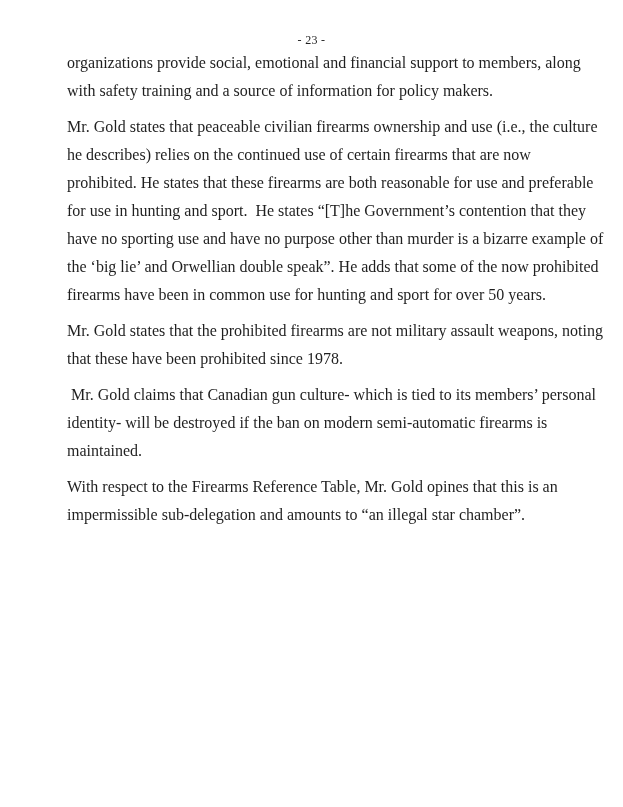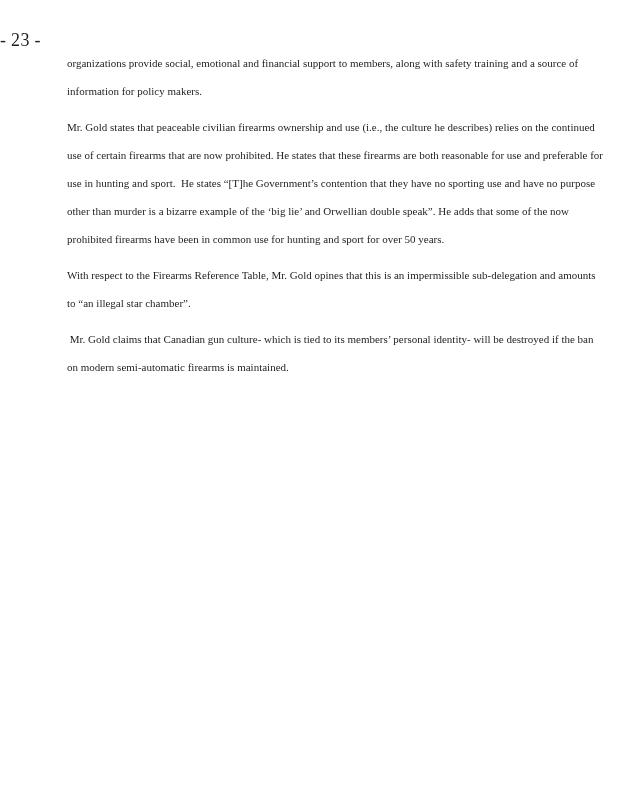--- a/index.html
+++ b/index.html
@@ -14,44 +14,45 @@
     background: #ffffff;
     color: #1f1f1f;
     font-family: "Liberation Serif", "DejaVu Serif", serif;
     overflow: hidden;
   }
   .page-number {
     position: absolute;
     top: 33px;
     left: 0;
     right: 0;
-    text-align: left;
-    font-size: 18px;
+    text-align: center;
+    font-size: 12px;
     line-height: 14px;
     letter-spacing: 0.3px;
   }
   .content {
     position: absolute;
     top: 49px;
     left: 67px;
     width: 537px;
-    font-size: 11px;
+    font-size: 16px;
     line-height: 28px;
   }
   .content p {
     margin: 0 0 8px 0;
     white-space: pre-wrap; 
     text-align: left;
   }
 </style>
 </head>
 <body>
 
 <div class="page">
   <div class="page-number">- 23 -</div>
 
   <div class="content">
     <p>organizations provide social, emotional and financial support to members, along with safety training and a source of information for policy makers.</p>
     <p>Mr. Gold states that peaceable civilian firearms ownership and use (i.e., the culture he describes) relies on the continued use of certain firearms that are now prohibited. He states that these firearms are both reasonable for use and preferable for use in hunting and sport.  He states “[T]he Government’s contention that they have no sporting use and have no purpose other than murder is a bizarre example of the ‘big lie’ and Orwellian double speak”. He adds that some of the now prohibited firearms have been in common use for hunting and sport for over 50 years.</p>
+    <p>Mr. Gold states that the prohibited firearms are not military assault weapons, noting that these have been prohibited since 1978.</p>
+    <p> Mr. Gold claims that Canadian gun culture- which is tied to its members’ personal identity- will be destroyed if the ban on modern semi-automatic firearms is maintained.</p>
     <p>With respect to the Firearms Reference Table, Mr. Gold opines that this is an impermissible sub-delegation and amounts to “an illegal star chamber”.</p>
-    <p> Mr. Gold claims that Canadian gun culture- which is tied to its members’ personal identity- will be destroyed if the ban on modern semi-automatic firearms is maintained.</p>
   </div>
 </div>
 
 </body></html>

